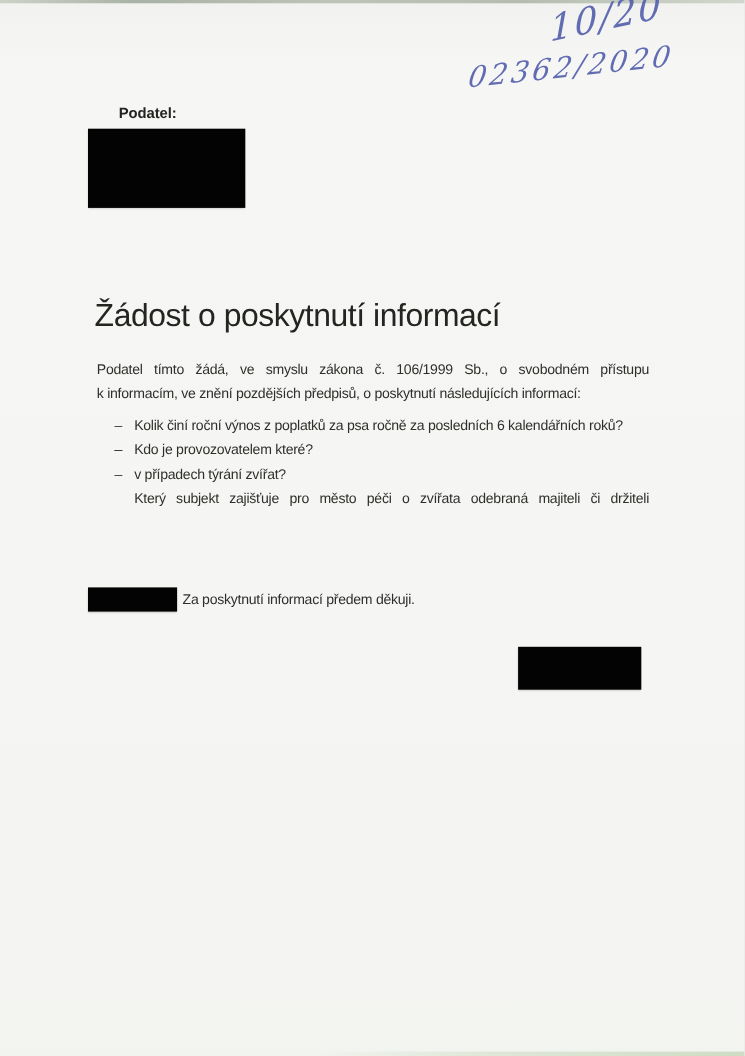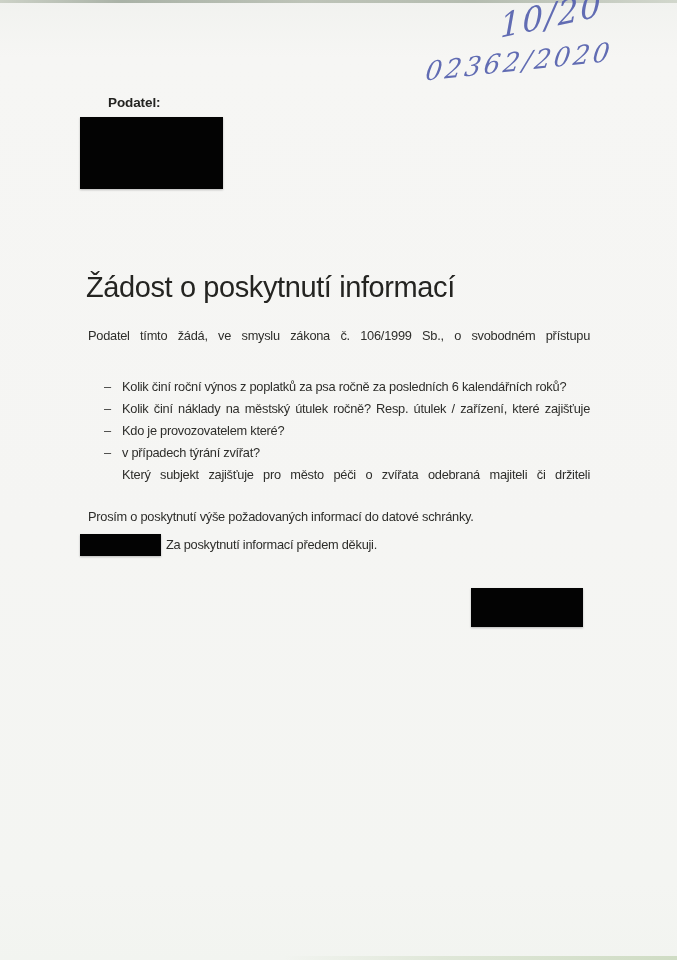--- a/index.html
+++ b/index.html
@@ -86,50 +86,47 @@
   <div class="handwriting hw-1">10/20</div>
   <div class="handwriting hw-2">02362/2020</div>
 
   <div class="sender-label">Podatel:</div>
   <div class="redaction redaction-sender"></div>
 
   <div class="doc-title">Žádost o poskytnutí informací</div>
 
   <div class="intro bodytext">
     <div class="line stretch">Podatel tímto žádá, ve smyslu zákona č. 106/1999 Sb., o svobodném přístupu</div>
+    <div class="line">k informacím, ve znění pozdějších předpisů, o poskytnutí následujících informací:</div>
   </div>
 
   <div class="qlist bodytext">
 
     <div class="q">
       <span class="dash">–</span>
       <div class="line">Kolik činí roční výnos z poplatků za psa ročně za posledních 6 kalendářních roků?</div>
     </div>
 
     <div class="q">
       <span class="dash">–</span>
-      <div class="line stretch">Kolik činí náklady na městský útulek ročně? Resp. útulek / zařízení, které zajišťuje</div>
     </div>
 
     <div class="q">
       <span class="dash">–</span>
       <div class="line">Kdo je provozovatelem které?</div>
     </div>
 
     <div class="q">
       <span class="dash">–</span>
       <div class="line">v případech týrání zvířat?</div>
       <div class="line stretch">Který subjekt zajišťuje pro město péči o zvířata odebraná majiteli či držiteli</div>
     </div>
 
   </div>
 
-  <div class="closing-request bodytext">
-    <div class="line">Prosím o poskytnutí výše požadovaných informací do datové schránky.</div>
-  </div>
 
   <div class="closing-thanks bodytext">
     <div class="redaction-name"></div>
     <div class="line">Za poskytnutí informací předem děkuji.</div>
   </div>
 
   <div class="redaction redaction-signature"></div>
 
 </div>
 

